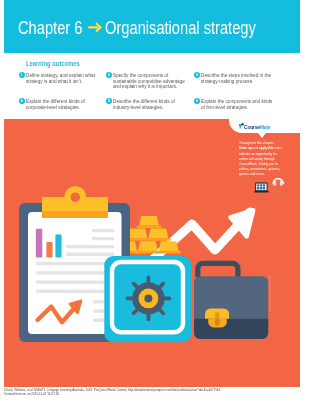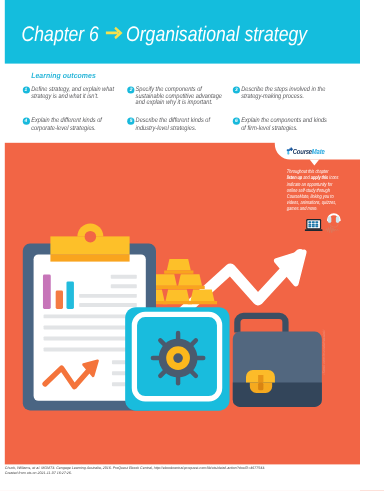--- a/index.html
+++ b/index.html
@@ -1,17 +1,17 @@
 <!DOCTYPE html>
 <html><head>
 <meta charset="utf-8">
 <style>
   html,body{margin:0;padding:0;}
   body{width:300px;height:409px;background:#fff;font-family:"Liberation Sans",sans-serif;overflow:hidden;}
-  .page{position:absolute;left:0;top:0;width:300px;height:409px;background:#fff;font-style:italic;}
+  .page{position:absolute;left:0;top:0;width:300px;height:409px;background:#fff;}
 
   
   .header{position:absolute;left:4px;top:0;width:296px;height:53px;background:#14bddd;}
   .header-title{position:absolute;left:14px;top:18px;font-size:17.5px;color:#ffffff;font-weight:400;white-space:nowrap;letter-spacing:0px;display:inline-block;transform:scaleX(0.838);transform-origin:left top;}
   .header-title .arw{display:inline-block;padding:0 3px 0 6px;vertical-align:baseline;position:relative;top:-1px;}
 
   
   .lo-heading{position:absolute;left:25.5px;top:59.5px;font-size:6.4px;color:#2ab6d9;font-weight:700;letter-spacing:0.05px;display:inline-block;transform:scaleX(0.9);transform-origin:left top;}
   .lo-grid{position:absolute;left:18.5px;top:71.7px;width:268px;display:flex;flex-wrap:wrap;}
   .lo-item{width:87.7px;display:flex;align-items:flex-start;height:26.4px;box-sizing:border-box;padding-right:6px;}

